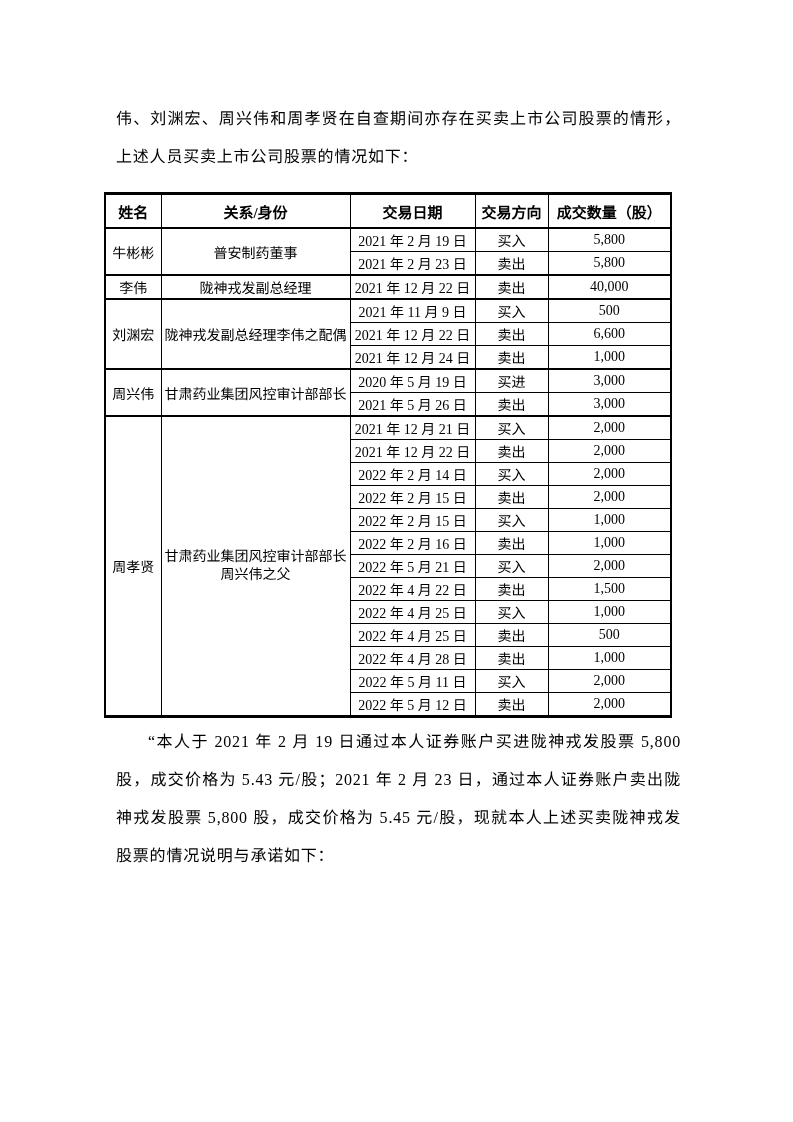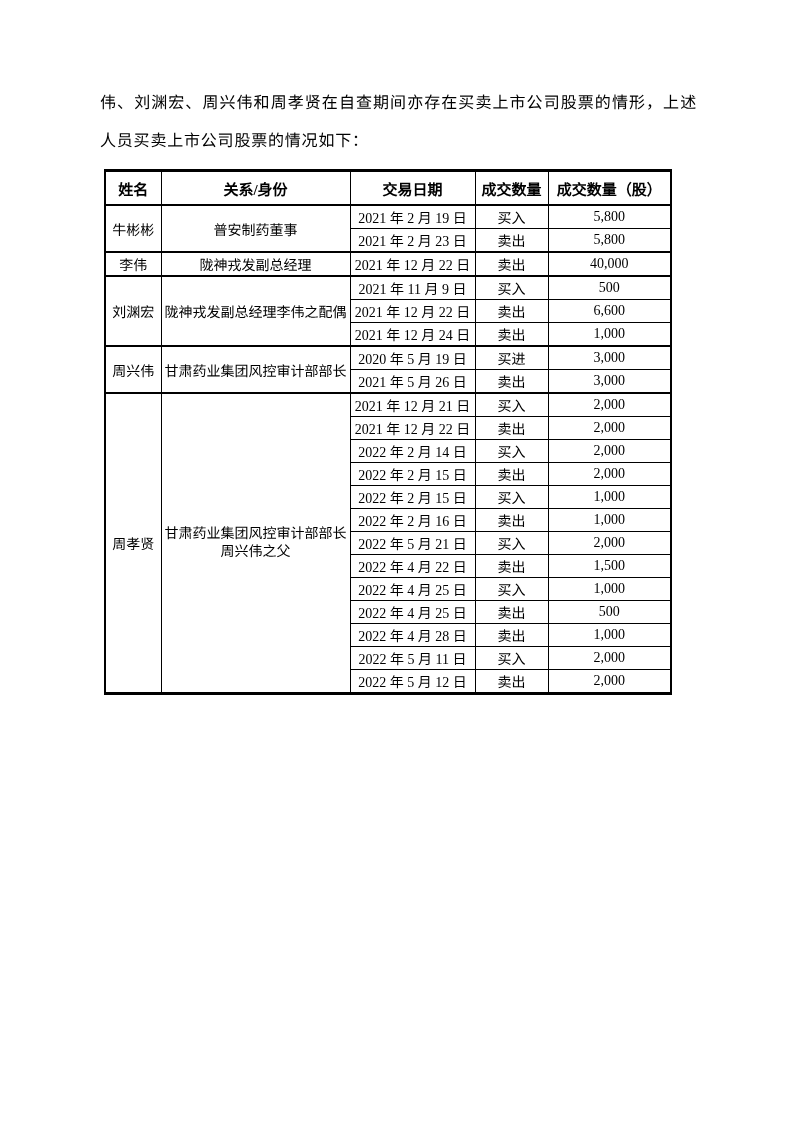--- a/index.html
+++ b/index.html
@@ -12,21 +12,21 @@
     width: 793px;
     height: 1122px;
     box-sizing: border-box;
     background: #ffffff;
     color: #000000;
     padding: 84px 96px 0 100px;
     font-family: "Liberation Serif", "DejaVu Serif", serif;
     overflow: hidden;
   }
   .para {
-    margin: 0;
+    margin: 16px;
     font-size: 16px;
     line-height: 38px;
     letter-spacing: 0.8px;
     text-align: justify;
     text-indent: 2em;
   }
   .para.no-indent { text-indent: 0; }
   .para.gap { margin-top: 5px; }
   .section-heading {
     margin: 13px 0 0 0;
@@ -84,21 +84,21 @@
         <col class="col-rel">
         <col class="col-date">
         <col class="col-dir">
         <col class="col-qty">
     </colgroup>
     <thead>
       <tr>
         <th>姓名</th>
         <th>关系/身份</th>
         <th>交易日期</th>
-        <th>成交数量</th>
+        <th>交易方向</th>
         <th>成交数量（股）</th>
       </tr>
     </thead>
     <tbody>
       <tr class="g">
         <td rowspan="2">牛彬彬</td>
         <td rowspan="2">普安制药董事</td>
         <td>2021 年 2 月 19 日</td>
         <td>买入</td>
         <td>5,800</td>
@@ -210,14 +210,15 @@
         <td>2,000</td>
       </tr>
       <tr>
         <td>2022 年 5 月 12 日</td>
         <td>卖出</td>
         <td>2,000</td>
       </tr>
     </tbody>
   </table>
 
+  <p class="para gap">“本人于 2021 年 2 月 19 日通过本人证券账户买进陇神戎发股票 5,800 股，成交价格为 5.43 元/股；2021 年 2 月 23 日，通过本人证券账户卖出陇神戎发股票 5,800 股，成交价格为 5.45 元/股，现就本人上述买卖陇神戎发股票的情况说明与承诺如下：</p>
 
 </div>
 
 </body></html>

